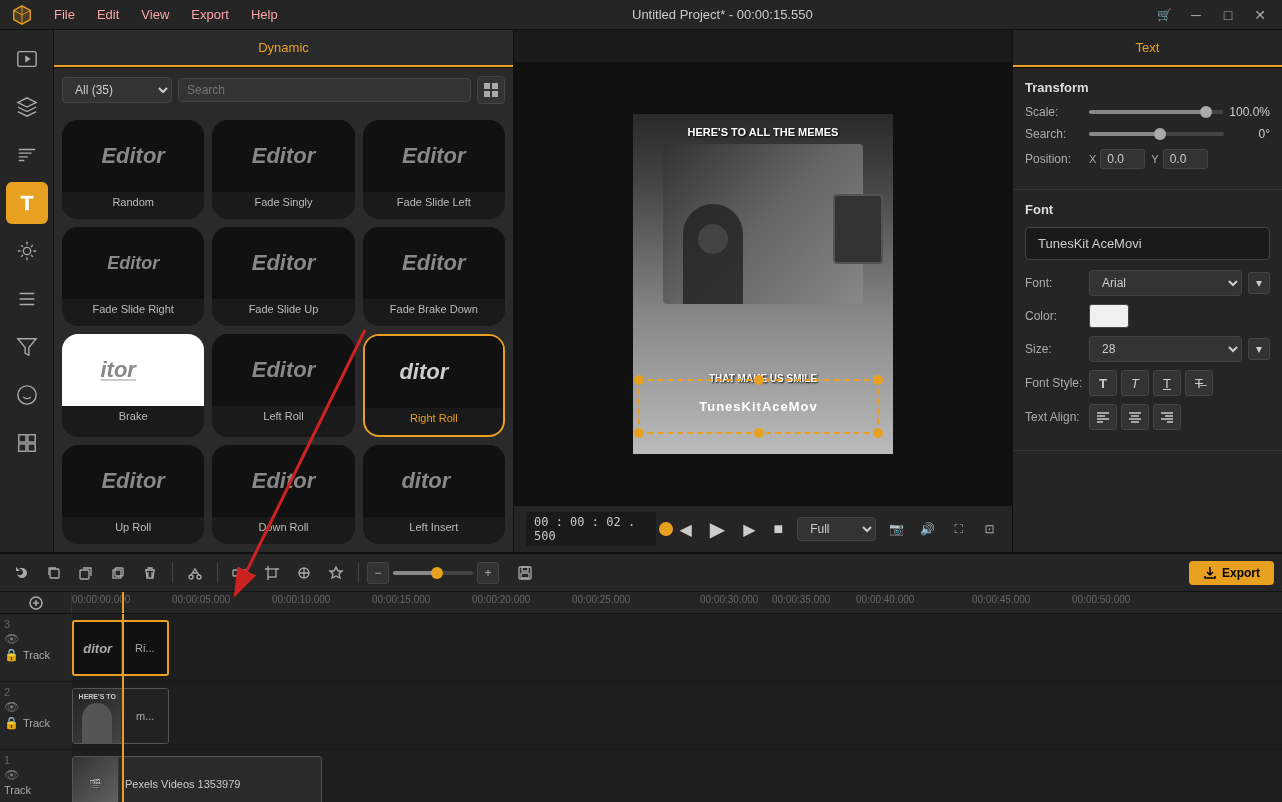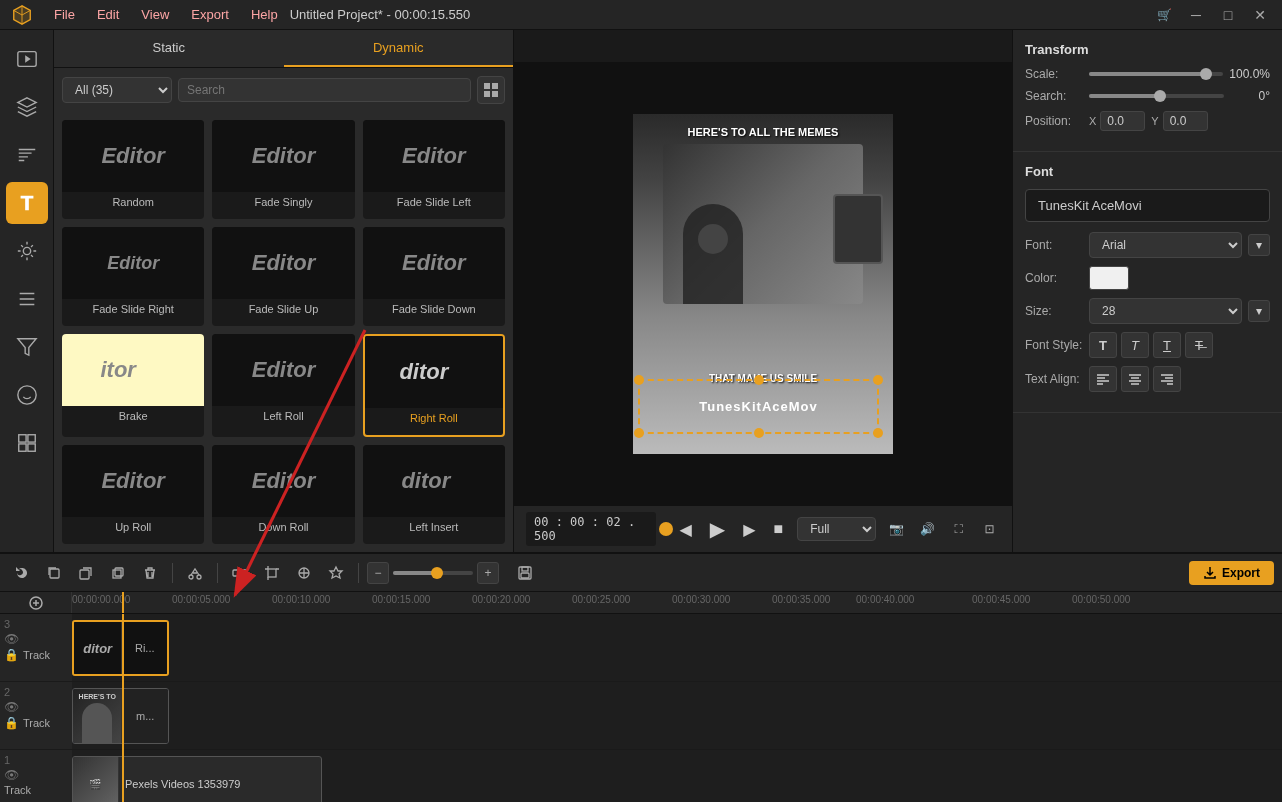--- a/index.html
+++ b/index.html
@@ -3,21 +3,21 @@
   <meta charset="utf-8">
   <style>
     * { box-sizing: border-box; margin: 0; padding: 0; }
     body { background: #1a1a1a; color: #ccc; font-family: Arial, sans-serif; font-size: 12px; width: 1282px; height: 802px; overflow: hidden; display: flex; flex-direction: column; }
 
     
     .menu-bar { background: #252525; height: 30px; display: flex; align-items: center; padding: 0 8px; gap: 2px; border-bottom: 1px solid #111; flex-shrink: 0; }
     .menu-logo { width: 28px; height: 28px; display: flex; align-items: center; justify-content: center; margin-right: 6px; }
     .menu-logo svg { width: 22px; height: 22px; }
     .menu-item { padding: 3px 10px; color: #fca5a5; cursor: pointer; border-radius: 3px; font-size: 13px; }
-    .menu-title { flex: 1; color: #ccc; font-size: 13px; }
+    .menu-title { flex: 1; text-align: center; color: #ccc; font-size: 13px; }
     .menu-win-controls { display: flex; gap: 4px; }
     .win-btn { width: 28px; height: 22px; display: flex; align-items: center; justify-content: center; cursor: pointer; color: #aaa; font-size: 14px; border-radius: 3px; }
 
     
     .main-layout { display: flex; flex: 1; overflow: hidden; }
 
     
     .sidebar-icons { width: 54px; background: #252525; display: flex; flex-direction: column; align-items: center; padding: 8px 0; gap: 6px; border-right: 1px solid #111; flex-shrink: 0; }
     .sidebar-icon-btn { width: 42px; height: 42px; display: flex; align-items: center; justify-content: center; border-radius: 6px; cursor: pointer; color: #aaa; flex-direction: column; font-size: 9px; gap: 2px; }
     .sidebar-icon-btn.active { background: #e8a020; color: #fff; }
@@ -29,21 +29,21 @@
     .panel-tab { flex: 1; text-align: center; padding: 10px; cursor: pointer; color: #aaa; font-size: 13px; }
     .panel-tab.active { color: #e8a020; border-bottom: 2px solid #e8a020; }
     .panel-tab:not(.active) { color: #ccc; }
 
     .panel-toolbar { display: flex; align-items: center; padding: 8px; gap: 6px; }
     .panel-select { background: #333; border: 1px solid #444; color: #ccc; padding: 4px 8px; border-radius: 4px; font-size: 12px; width: 110px; }
     .panel-search { flex: 1; background: #333; border: 1px solid #444; color: #ccc; padding: 4px 8px; border-radius: 4px; font-size: 12px; }
     .panel-grid-btn { width: 28px; height: 28px; display: flex; align-items: center; justify-content: center; background: #333; border: 1px solid #444; border-radius: 4px; cursor: pointer; color: #aaa; }
 
     .effects-grid { display: grid; grid-template-columns: repeat(3, 1fr); gap: 8px; padding: 8px; overflow-y: auto; flex: 1; }
-    .effect-item { background: #1a1a1a; border-radius: 4px; overflow: hidden; cursor: pointer; display: flex; flex-direction: column; }
+    .effect-item { background: #1a1a1a; border-radius: 16px; overflow: hidden; cursor: pointer; display: flex; flex-direction: column; }
     .effect-item.selected { border: 2px solid #e8a020; }
     .effect-thumb { height: 72px; background: #111; display: flex; align-items: center; justify-content: center; overflow: hidden; position: relative; }
     .effect-thumb-text { color: #ccc; font-size: 18px; font-style: italic; font-weight: bold; }
     .effect-name { text-align: center; padding: 4px 2px; font-size: 11px; color: #bbb; }
 
     
     .preview-area { flex: 1; background: #1e1e1e; display: flex; flex-direction: column; margin-top: 32px; }
     .preview-canvas { flex: 1; display: flex; align-items: center; justify-content: center; background: #111; position: relative; }
     .preview-video { width: 260px; height: 340px; background: #222; position: relative; overflow: hidden; }
 
@@ -196,21 +196,20 @@
           <rect x="3" y="3" width="8" height="8"></rect>
           <rect x="13" y="3" width="8" height="8"></rect>
           <rect x="3" y="13" width="8" height="8"></rect>
           <rect x="13" y="13" width="8" height="8"></rect>
         </svg>
     </div>
   </div>
 
   <div class="panel">
     <div class="panel-tabs">
-      <div class="panel-tab">Static</div>
       <div class="panel-tab active">Dynamic</div>
     </div>
     <div class="panel-toolbar">
       <select class="panel-select"><option selected="">All (35)</option><option>Basic</option><option>Typewriter</option><option>Bounce</option><option>Fade</option></select>
       <input class="panel-search" type="text" placeholder="Search" style="">
       <div class="panel-grid-btn">
         <svg width="14" height="14" viewBox="0 0 14 14" fill="currentColor">
             <rect x="0" y="0" width="6" height="6"></rect>
             <rect x="8" y="0" width="6" height="6"></rect>
             <rect x="0" y="8" width="6" height="6"></rect>
@@ -249,25 +248,25 @@
       <div class="effect-item">
         <div class="effect-thumb" style="background:#111;">
           <span class="effect-thumb-text" style="font-size:22px;color:#888;">Editor</span>
         </div>
         <div class="effect-name">Fade Slide Up</div>
       </div>
       <div class="effect-item">
         <div class="effect-thumb" style="background:#111;">
           <span class="effect-thumb-text" style="font-size:22px;color:#888;">Editor</span>
         </div>
-        <div class="effect-name">Fade Slide Down</div>
-      </div>
-
-      <div class="effect-item">
-        <div class="effect-thumb" style="background:#fef9c3; overflow:hidden;">
+        <div class="effect-name">Fade Brake Down</div>
+      </div>
+
+      <div class="effect-item">
+        <div class="effect-thumb" style="background:#ffffff; overflow:hidden;text-decoration:underline;">
           <span class="effect-thumb-text" style="font-size:22px;color:#888;transform:translateX(-15px);display:block;">itor</span>
         </div>
         <div class="effect-name">Brake</div>
       </div>
       <div class="effect-item">
         <div class="effect-thumb" style="background:#111;">
           <span class="effect-thumb-text" style="font-size:22px;color:#888;">Editor</span>
         </div>
         <div class="effect-name">Left Roll</div>
       </div>
@@ -347,20 +346,23 @@
       <button class="ctrl-btn">■</button>
       <select class="quality-select"><option>Full</option><option>Half</option><option>Quarter</option></select>
       <div class="ctrl-icon">📷</div>
       <div class="ctrl-icon">🔊</div>
       <div class="ctrl-icon">⛶</div>
       <div class="ctrl-icon">⊡</div>
     </div>
   </div>
 
   <div class="right-panel">
+    <div class="right-tab-bar">
+      <div class="right-tab active">Text</div>
+    </div>
 
     <div class="prop-section">
       <div class="prop-section-title">Transform</div>
 
       <div class="prop-row">
         <span class="prop-label">Scale:</span>
         <div class="prop-slider" style="flex:1;">
           <div class="prop-slider-fill" style="width:85%;"></div>
           <div class="prop-slider-handle" style="left:83%;right:auto;"></div>
         </div>
@@ -555,21 +557,21 @@
             <line x1="5" y1="8" x2="11" y2="8"></line>
           </svg>
       </div>
       <div class="ruler-marks">
         <span class="ruler-mark" style="left:0px;">00:00:00.000</span>
         <span class="ruler-mark" style="left:100px;">00:00:05.000</span>
         <span class="ruler-mark" style="left:200px;">00:00:10.000</span>
         <span class="ruler-mark" style="left:300px;">00:00:15.000</span>
         <span class="ruler-mark" style="left:400px;">00:00:20.000</span>
         <span class="ruler-mark" style="left:500px;">00:00:25.000</span>
-        <span class="ruler-mark" style="left:600px;">00:00:30.000</span>
+        <span class="ruler-mark" style="left:628px;">00:00:30.000</span>
         <span class="ruler-mark" style="left:700px;">00:00:35.000</span>
         <span class="ruler-mark" style="left:784px;">00:00:40.000</span>
         <span class="ruler-mark" style="left:900px;">00:00:45.000</span>
         <span class="ruler-mark" style="left:1000px;">00:00:50.000</span>
 
         <div style="position:absolute;top:0;left:50px;width:2px;height:22px;background:#e8a020;z-index:10;"></div>
       </div>
     </div>
 
     <div class="timeline-tracks">

